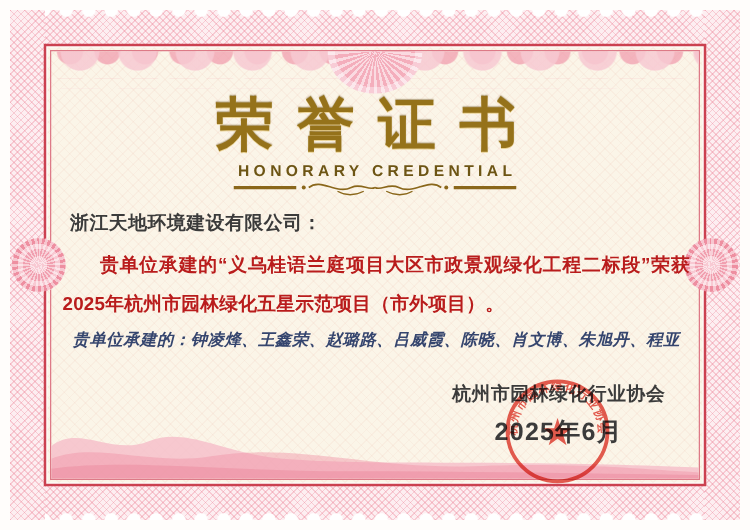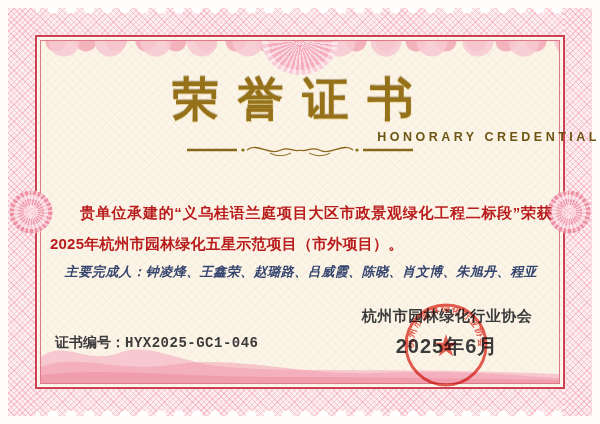--- a/index.html
+++ b/index.html
@@ -67,21 +67,21 @@
   .rosette-left{left:9px;top:190px;}
   .rosette-right{right:9px;top:190px;}
   
   .title{
     position:absolute;z-index:6;left:0;top:74px;width:600px;text-align:center;
     font-family:"Liberation Serif",serif;font-weight:700;font-size:46px;line-height:52px;
     letter-spacing:19px;padding-left:5px;box-sizing:border-box;color:#95721a;
     text-shadow:0 1px 0 rgba(222,186,90,.55), 0 -1px 1px rgba(92,62,4,.45);
   }
   .subtitle{
-    position:absolute;z-index:6;left:0;top:130px;width:600px;text-align:right;
+    position:absolute;z-index:6;left:0;top:130px;width:600px;text-align:center;
     font-size:12.5px;font-weight:700;letter-spacing:3.5px;padding-left:3.5px;
     box-sizing:border-box;color:#6d5514;
   }
   .divider{position:absolute;z-index:6;left:175px;top:143px;}
   .recipient{
     position:absolute;z-index:6;left:56px;top:168px;width:400px;
     font-size:15px;line-height:22px;color:#3b3b3b;font-weight:700;letter-spacing:.5px;
   }
   .body-par{
     position:absolute;z-index:6;left:50px;top:197px;width:502px;
@@ -136,26 +136,24 @@
   <div class="subtitle">HONORARY CREDENTIAL</div>
   <svg class="divider" width="250" height="14" viewBox="0 0 250 14">
     <line x1="12" y1="7" x2="62" y2="7" stroke="#8a671a" stroke-width="2.6"></line>
     <line x1="188" y1="7" x2="238" y2="7" stroke="#8a671a" stroke-width="2.6"></line>
     <path d="M72,7 C82,-1 94,13 106,7 C114,3 120,10 125,7 M178,7 C168,-1 156,13 144,7 C136,3 130,10 125,7" fill="none" stroke="#8a671a" stroke-width="1.3"></path>
     <path d="M95,10 C102,14 110,13 116,10 M155,10 C148,14 140,13 134,10" fill="none" stroke="#8a671a" stroke-width="1"></path>
     <circle cx="68" cy="7" r="1.6" fill="#8a671a"></circle>
     <circle cx="182" cy="7" r="1.6" fill="#8a671a"></circle>
   </svg>
 
+  <div class="recipient">浙江天地环境建设有限公司：</div>
   <div class="body-par">贵单位承建的“义乌桂语兰庭项目大区市政景观绿化工程二标段”荣获2025年杭州市园林绿化五星示范项目（市外项目）。</div>
-  <div class="contributors">主要完成人：钟凌烽、王鑫荣、赵璐路、吕威霞、陈晓、肖文博、朱旭丹、程亚</div>
+  <div class="contributors">贵单位承建的：钟凌烽、王鑫荣、赵璐路、吕威霞、陈晓、肖文博、朱旭丹、程亚</div>
 
-  <div class="cert-no">
-    <span>证书编号：</span><span class="num">HYX2025-GC1-046</span>
-  </div>
   <div class="issuer-block">
     <div class="issuer-line">杭州市园林绿化行业协会</div>
     <div class="date-line">2025年6月</div>
   </div>
 
   <svg class="seal" viewBox="0 0 104 104">
     <defs>
       <path id="sealArc" d="M 52,52 m -33,0 a 33,33 0 1 1 66,0"></path>
     </defs>
     <circle cx="52" cy="52" r="40" fill="none" stroke="#e03a2e" stroke-width="3"></circle>

